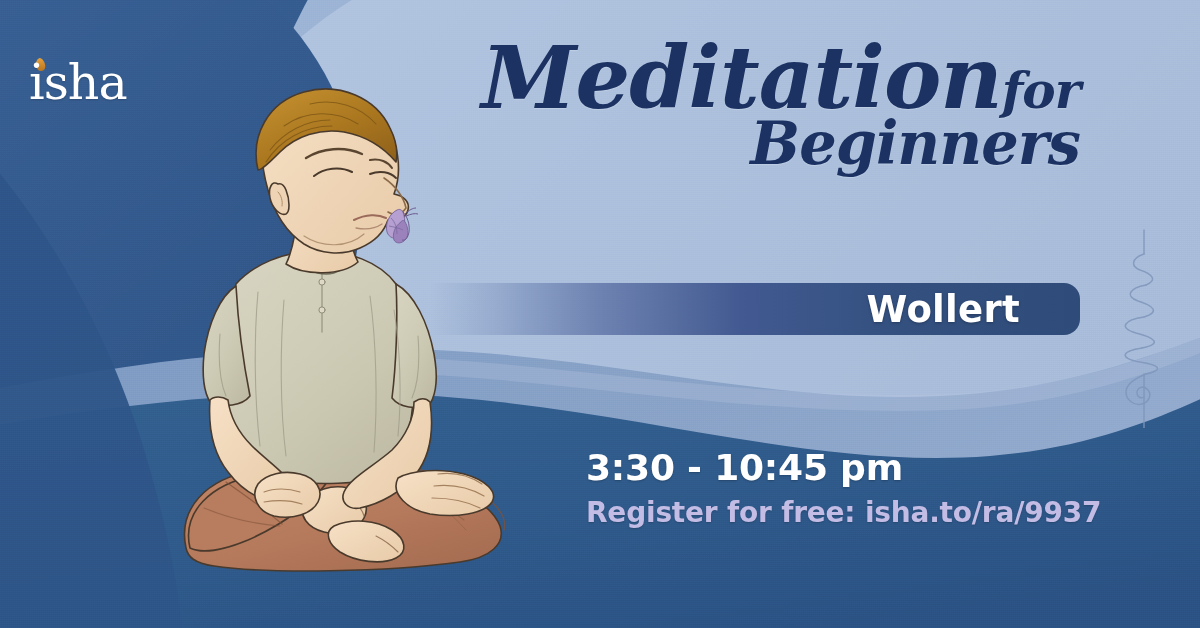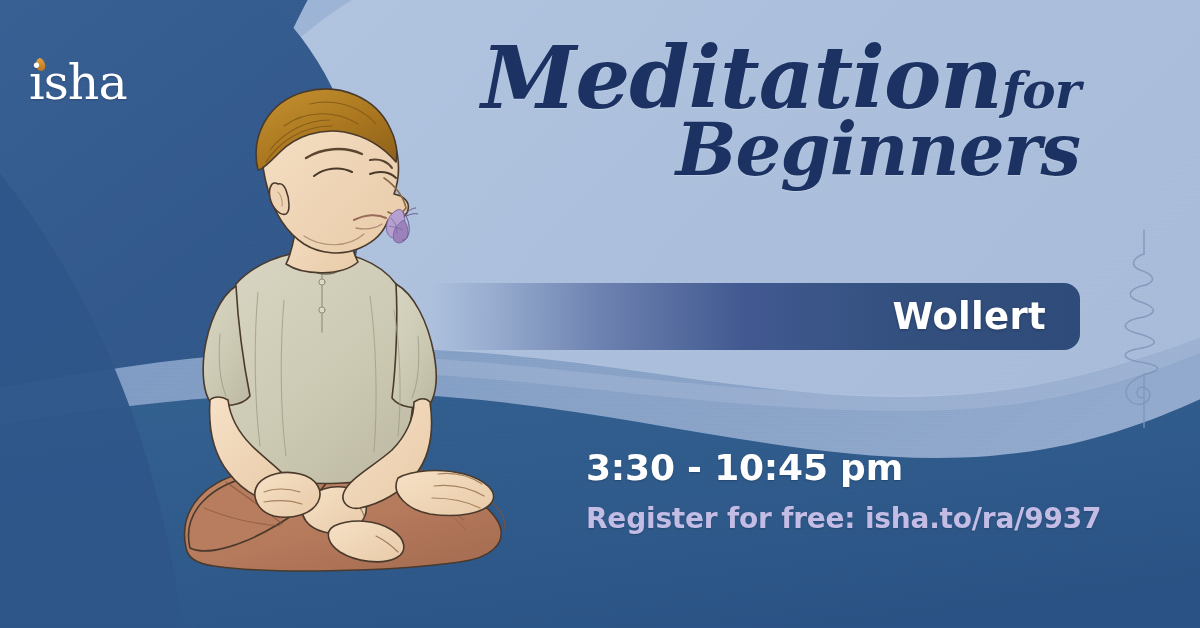--- a/index.html
+++ b/index.html
@@ -68,39 +68,39 @@
     font-family:"DejaVu Serif", serif;
     font-style:italic;
     font-weight:700;
     color:#1b3262;
     line-height:.97;
     white-space:nowrap;
     text-shadow:0 1px 1px rgba(255,255,255,.22);
   }
   #title-line-1{ font-size:86px; letter-spacing:-1px; }
   #title-line-1 .small-word{ font-size:50px; }
-  #title-line-2{ font-size:72px; letter-spacing:-1px; margin-top:-4px; }
+  #title-line-2{ font-size:59px; letter-spacing:-1px; margin-top:-4px; }
 
   
   #location-badge{
     position:absolute;
     left:430px; top:283px;
-    width:650px; height:67px;
+    width:650px; height:52px;
     border-radius:0 16px 16px 0;
     background:linear-gradient(90deg,
         rgba(96,118,170,0) 0%,
         rgba(96,118,170,.28) 10%,
         rgba(86,107,160,.72) 26%,
         rgba(60,84,141,.95) 48%,
         #33507f 72%,
         #2f4b79 100%);
     display:flex;
     align-items:center;
     justify-content:flex-end;
-    padding-right:34px;
+    padding-right:60px;
   }
   #location-badge .badge-text{
     font-family:"DejaVu Sans", sans-serif;
     font-weight:700;
     font-size:37px;
     color:#ffffff;
     letter-spacing:.3px;
     text-shadow:0 1px 3px rgba(0,0,0,.25);
   }
 
@@ -127,21 +127,21 @@
     line-height:1.18;
     letter-spacing:-.2px;
     text-shadow:0 1px 2px rgba(0,0,0,.22);
   }
   .detail-register{
     font-family:"DejaVu Sans", sans-serif;
     font-weight:700;
     font-size:28px;
     color:#c3bde6;
     line-height:1.25;
-    margin-top:12px;
+    margin-top:6px;
     letter-spacing:-.2px;
     text-shadow:0 1px 2px rgba(0,0,0,.18);
   }
 
   
   #butterfly{
     position:absolute;
     left:375px; top:196px;
     width:56px; height:56px;
   }

